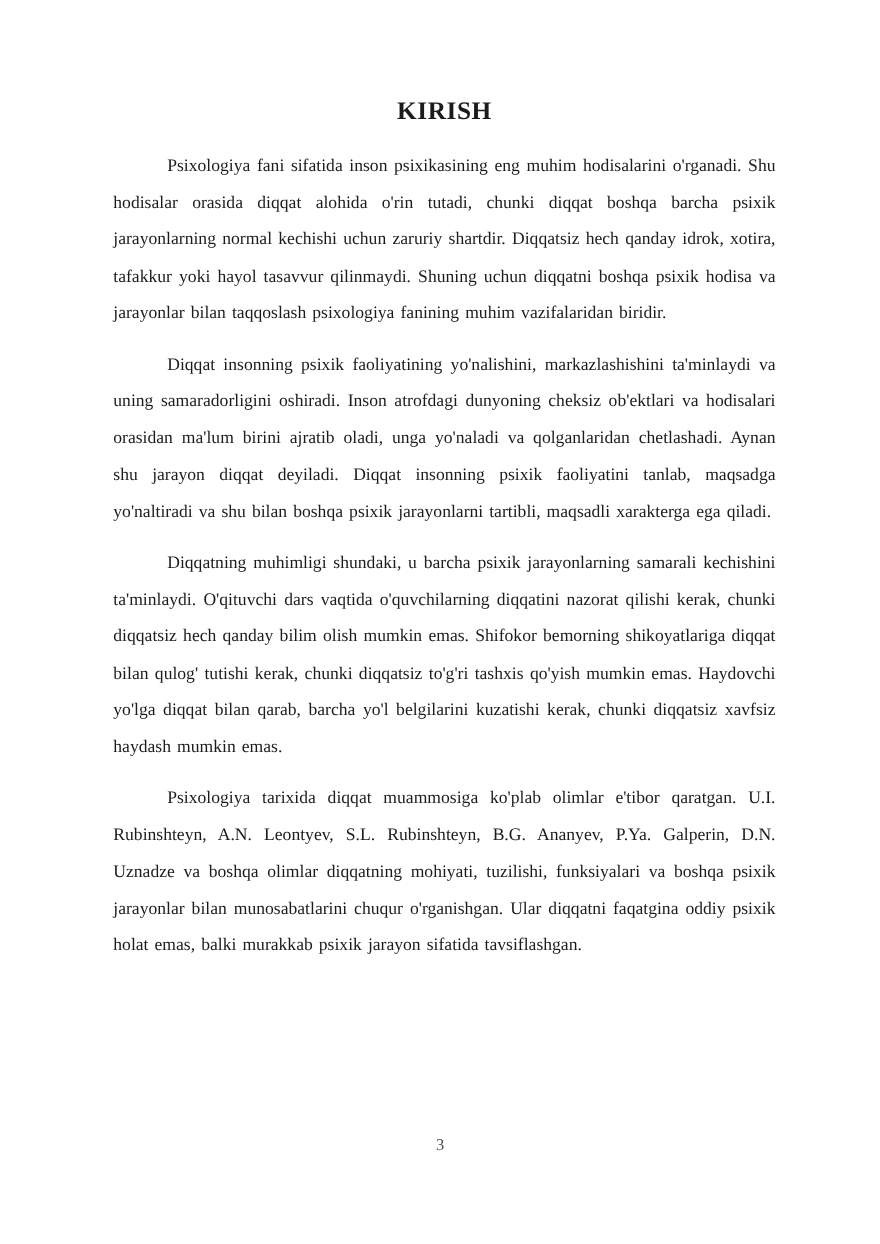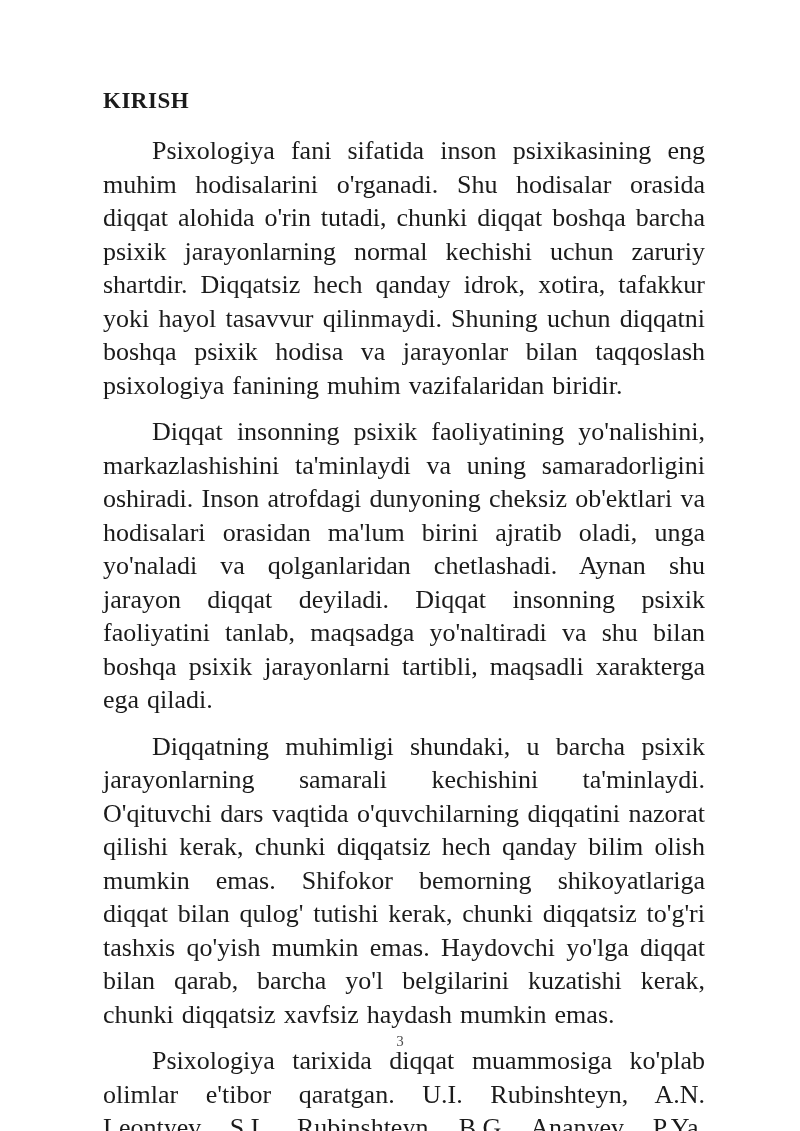--- a/index.html
+++ b/index.html
@@ -17,25 +17,26 @@
     padding: 86px 95px 0 103px;
     font-family: "Liberation Serif", "DejaVu Serif", serif;
     color: #1b1b1b;
     overflow: hidden;
   }
   .doc-title {
     margin: 0 0 18px 0;
     font-size: 23px;
     line-height: 30px;
     font-weight: bold;
+    text-align: center;
     letter-spacing: 0.5px;
   }
   .body-para {
     margin: 0 0 13px 0;
-    font-size: 26px;
+    font-size: 16px;
     line-height: 33.5px;
     text-align: justify;
     text-align-last: left;
     text-indent: 49px;
     word-spacing: 1.5px;
   }
   .page-number {
     position: absolute;
     left: 0;
     top: 1033px;

